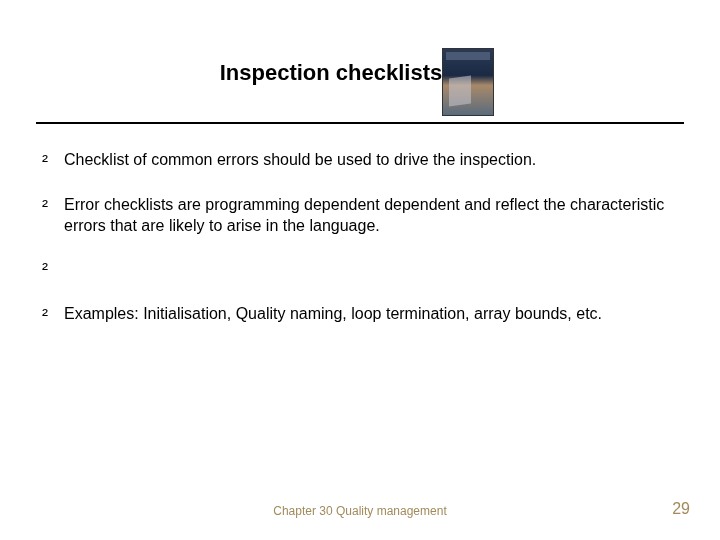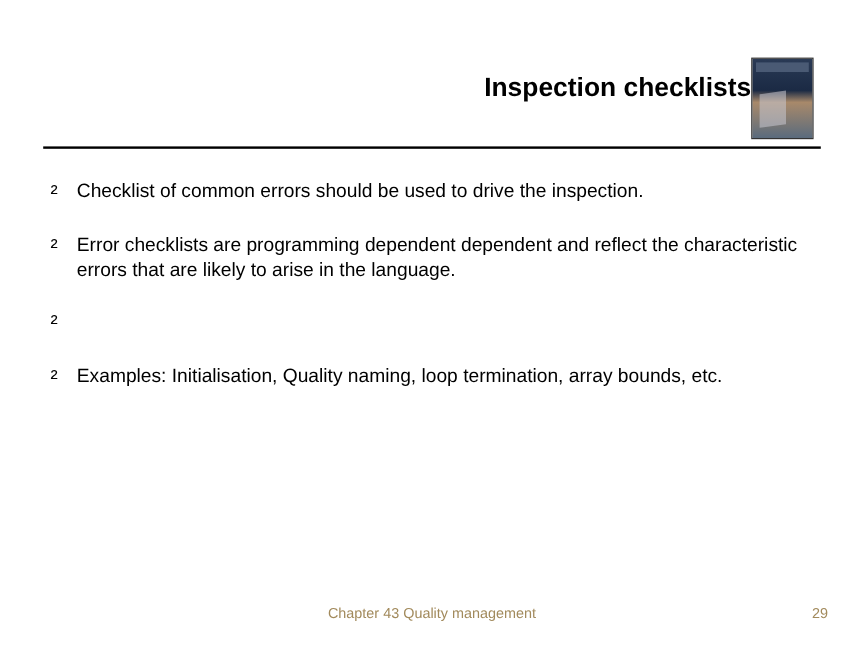--- a/index.html
+++ b/index.html
@@ -13,21 +13,21 @@
   }
   .slide {
     width: 100%;
     height: 100%;
     padding: 48px 36px 24px 36px;
     position: relative;
   }
   .header-row {
     display: flex;
     align-items: flex-start;
-    justify-content: flex-end;
+    justify-content: center;
   }
   .title {
     font-size: 22px;
     font-weight: bold;
     color: #000;
     padding-top: 12px;
   }
   .book-thumb {
     width: 52px;
     height: 68px;
@@ -87,21 +87,21 @@
     align-items: center;
   }
   .footer-text {
     font-size: 12px;
     color: #a28a5c;
   }
   .page-num {
     position: absolute;
     right: 30px;
     bottom: 22px;
-    font-size: 12px;
+    font-size: 16px;
     color: #a28a5c;
   }
 </style>
 </head>
 <body>
 
 <div class="slide">
 
   <div class="header-row">
     <div class="title">Inspection checklists</div>
@@ -126,17 +126,17 @@
     </div>
 
     <div class="bullet-item">
       <div class="bullet-glyph">²</div>
       <div class="bullet-text">Examples: Initialisation, Quality naming, loop termination, array bounds, etc.</div>
     </div>
 
   </div>
 
   <div class="footer">
-    <div class="footer-text">Chapter 43 Quality management</div>
+    <div class="footer-text">Chapter 30 Quality management</div>
   </div>
   <div class="page-num">29</div>
 
 </div>
 
 </body></html>

